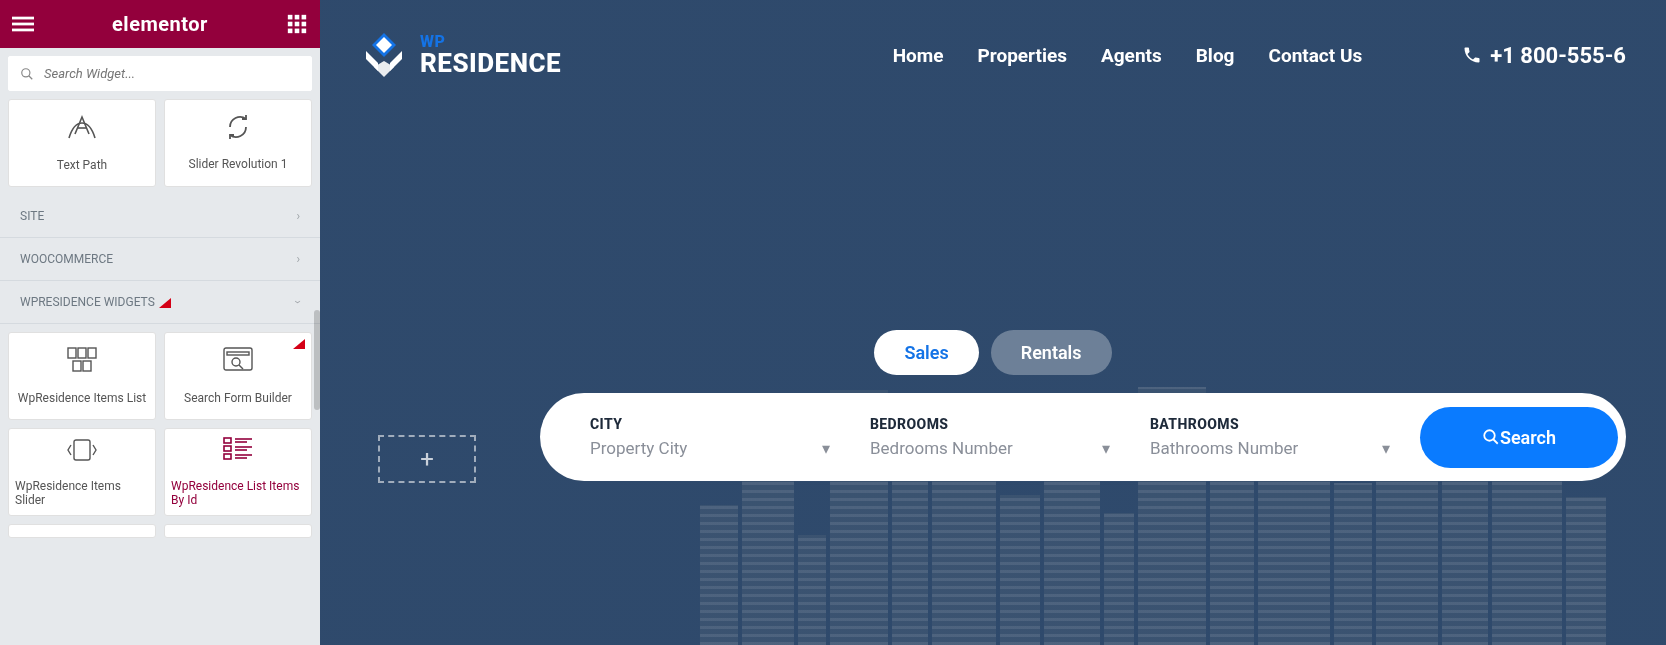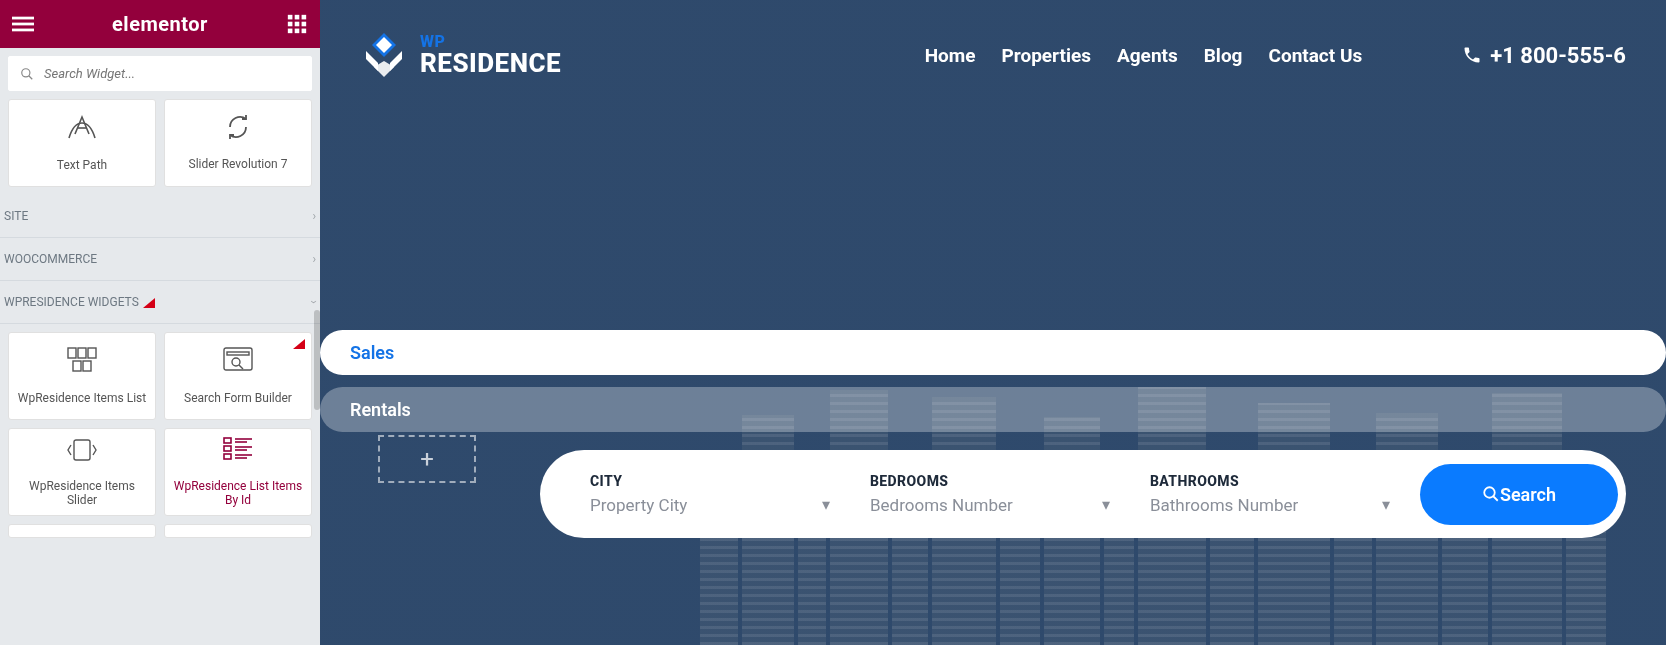--- a/index.html
+++ b/index.html
@@ -15,55 +15,55 @@
 .search-input-wrap { position: relative; background: #fff; border-radius: 3px; }
 .search-input { width: 100%; border: none; padding: 10px 12px 10px 36px; font-size: 13px; font-style: italic; color: #888; outline: none; border-radius: 3px; }
 .search-icon-svg { position: absolute; left: 12px; top: 50%; transform: translateY(-50%); width: 14px; height: 14px; color: #888; }
 
 .widget-grid { display: grid; grid-template-columns: 1fr 1fr; gap: 8px; padding: 0 8px 8px; }
 .widget-card { background: #fff; border: 1px solid #e0e0e0; border-radius: 3px; height: 88px; display: flex; flex-direction: column; align-items: center; justify-content: center; gap: 12px; cursor: grab; position: relative; }
 .widget-card.hover { color: #93003c; }
 .widget-card.hover .widget-label { color: #93003c; }
 .widget-icon { font-size: 26px; color: #555; }
 .widget-card.hover .widget-icon { color: #93003c; }
-.widget-label { font-size: 12px; color: #555; text-align: center; padding: 0 6px; line-height: 1.2; }
+.widget-label { font-size: 12px; color: #555; padding: 0 6px; line-height: 1.2; }
 .red-tri { position: absolute; top: 6px; right: 6px; width: 0; height: 0; border-left: 12px solid transparent; border-bottom: 10px solid #d40016; }
 .red-tri-inline { display: inline-block; width: 0; height: 0; border-left: 12px solid transparent; border-bottom: 10px solid #d40016; margin-left: 4px; vertical-align: middle; }
 
-.category { display: flex; align-items: center; justify-content: space-between; padding: 14px 4px; font-size: 12px; color: #6d7882; cursor: pointer; border-bottom: 1px solid #d5dadf; gap: 48px; }
+.category { display: flex; align-items: center; justify-content: space-between; padding: 14px 20px; font-size: 12px; color: #6d7882; cursor: pointer; border-bottom: 1px solid #d5dadf; gap: 48px; }
 .category .chev { color: #a0a5aa; }
 
 .collapse-tab { position: absolute; right: -16px; top: 430px; width: 16px; height: 40px; background: #fff; border: 1px solid #d5dadf; border-left: none; display: flex; align-items: center; justify-content: center; color: #999; cursor: pointer; }
 .sidebar-scroll { position: absolute; right: 0; top: 310px; width: 6px; height: 100px; background: rgba(0,0,0,0.18); border-radius: 3px; }
 
 
 .preview { flex: 1; position: relative; background: linear-gradient(rgba(30,55,90,0.72), rgba(30,55,90,0.72)), linear-gradient(#5a7a9a,#5a7a9a); height: 645px; overflow: hidden; }
 .buildings { position: absolute; bottom: 0; left: 0; right: 0; height: 260px; display: flex; align-items: flex-end; gap: 4px; padding-left: 380px; opacity: 0.55; }
 .bld { background: linear-gradient(rgba(20,40,60,0.32), rgba(20,40,60,0.32)), repeating-linear-gradient(0deg, rgba(200,210,225,0.62) 0 3px, rgba(120,140,165,0.62) 3px 8px); }
 .b1{width:38px;height:140px}.b2{width:52px;height:230px}.b3{width:28px;height:110px}.b4{width:58px;height:255px}.b5{width:36px;height:175px}.b6{width:64px;height:248px}.b7{width:40px;height:150px}.b8{width:56px;height:228px}.b9{width:30px;height:132px}.b10{width:68px;height:258px}.b11{width:44px;height:190px}.b12{width:72px;height:242px}.b13{width:38px;height:162px}.b14{width:62px;height:232px}.b15{width:46px;height:178px}.b16{width:70px;height:252px}.b17{width:40px;height:148px}
 
 .top-header { position: relative; display: flex; align-items: center; height: 110px; padding: 12px 40px; z-index: 5; }
 .logo { display: flex; align-items: center; gap: 12px; }
 .logo-mark { width: 48px; height: 48px; }
 .logo-text { display: flex; flex-direction: column; line-height: 1; }
 .logo-wp { color: #1473e6; font-size: 16px; font-weight: 800; letter-spacing: 0.5px; }
 .logo-res { color: #fff; font-size: 26px; font-weight: 800; letter-spacing: 0.5px; }
-.nav { display: flex; gap: 26px; margin-left: auto; margin-right: 100px; }
+.nav { display: flex; gap: 34px; margin-left: auto; margin-right: 100px; }
 .nav-item { color: #fff; font-size: 19px; font-weight: 700; cursor: pointer; }
 .phone { display: flex; align-items: center; gap: 8px; color: #fff; font-size: 22px; font-weight: 700; white-space: nowrap; }
 
-.tabs { display: flex; gap: 12px; justify-content: center; margin-top: 220px; position: relative; z-index: 5; flex-direction: column; }
+.tabs { display: flex; gap: 12px; justify-content: center; margin-top: 220px; position: relative; z-index: 5; }
 .tab-pill { padding: 12px 30px; border-radius: 999px; font-size: 18px; font-weight: 600; cursor: pointer; }
 .tab-active { background: #fff; color: #1473e6; }
 .tab-inactive { background: rgba(255,255,255,0.30); color: #fff; }
 
 .search-bar { background: #fff; border-radius: 60px; margin: 18px 40px 0 220px; height: 88px; display: flex; align-items: center; padding: 0 8px 0 30px; position: relative; z-index: 5; }
 .field { flex: 1; padding: 0 20px; }
 .field-label { font-size: 14px; font-weight: 800; color: #1e2a3a; letter-spacing: 0.4px; }
-.field-value { display: flex; align-items: flex-start; justify-content: space-between; margin-top: 6px; cursor: pointer; }
+.field-value { display: flex; align-items: center; justify-content: space-between; margin-top: 6px; cursor: pointer; }
 .field-placeholder { color: #8a8f99; font-size: 17px; }
 .field-chev { color: #8a8f99; }
 .search-btn { background: #0a7bff; color: #fff; border-radius: 999px; padding: 20px 62px; display: flex; align-items: center; gap: 0; font-size: 18px; font-weight: 600; cursor: pointer; margin-left: 10px; }
 .search-btn svg { width: 18px; height: 18px; }
 
 .dropzone { position: absolute; left: 58px; top: 435px; width: 98px; height: 48px; border: 2px dashed rgba(255,255,255,0.55); display: flex; align-items: center; justify-content: center; color: rgba(255,255,255,0.75); font-size: 24px; z-index: 6; }
 </style>
 </head>
 <body>
 
@@ -116,21 +116,21 @@
     </div>
     <div class="widget-card">
       <span class="widget-icon">
         <svg width="24" height="24" viewBox="0 0 24 24" fill="none" stroke="#555" stroke-width="1.8">
             <path d="M20 4 A10 10 0 0 0 4 12"></path>
             <path d="M4 20 A10 10 0 0 0 20 12"></path>
             <polyline points="20,0 20,4 16,4"></polyline>
             <polyline points="4,24 4,20 8,20"></polyline>
           </svg>
       </span>
-      <span class="widget-label">Slider Revolution 7</span>
+      <span class="widget-label">Slider Revolution 1</span>
     </div>
   </div>
 
   <div class="category">
     <span>SITE</span>
     <span class="chev">›</span>
   </div>
   <div class="category">
     <span>WOOCOMMERCE</span>
     <span class="chev">›</span>

